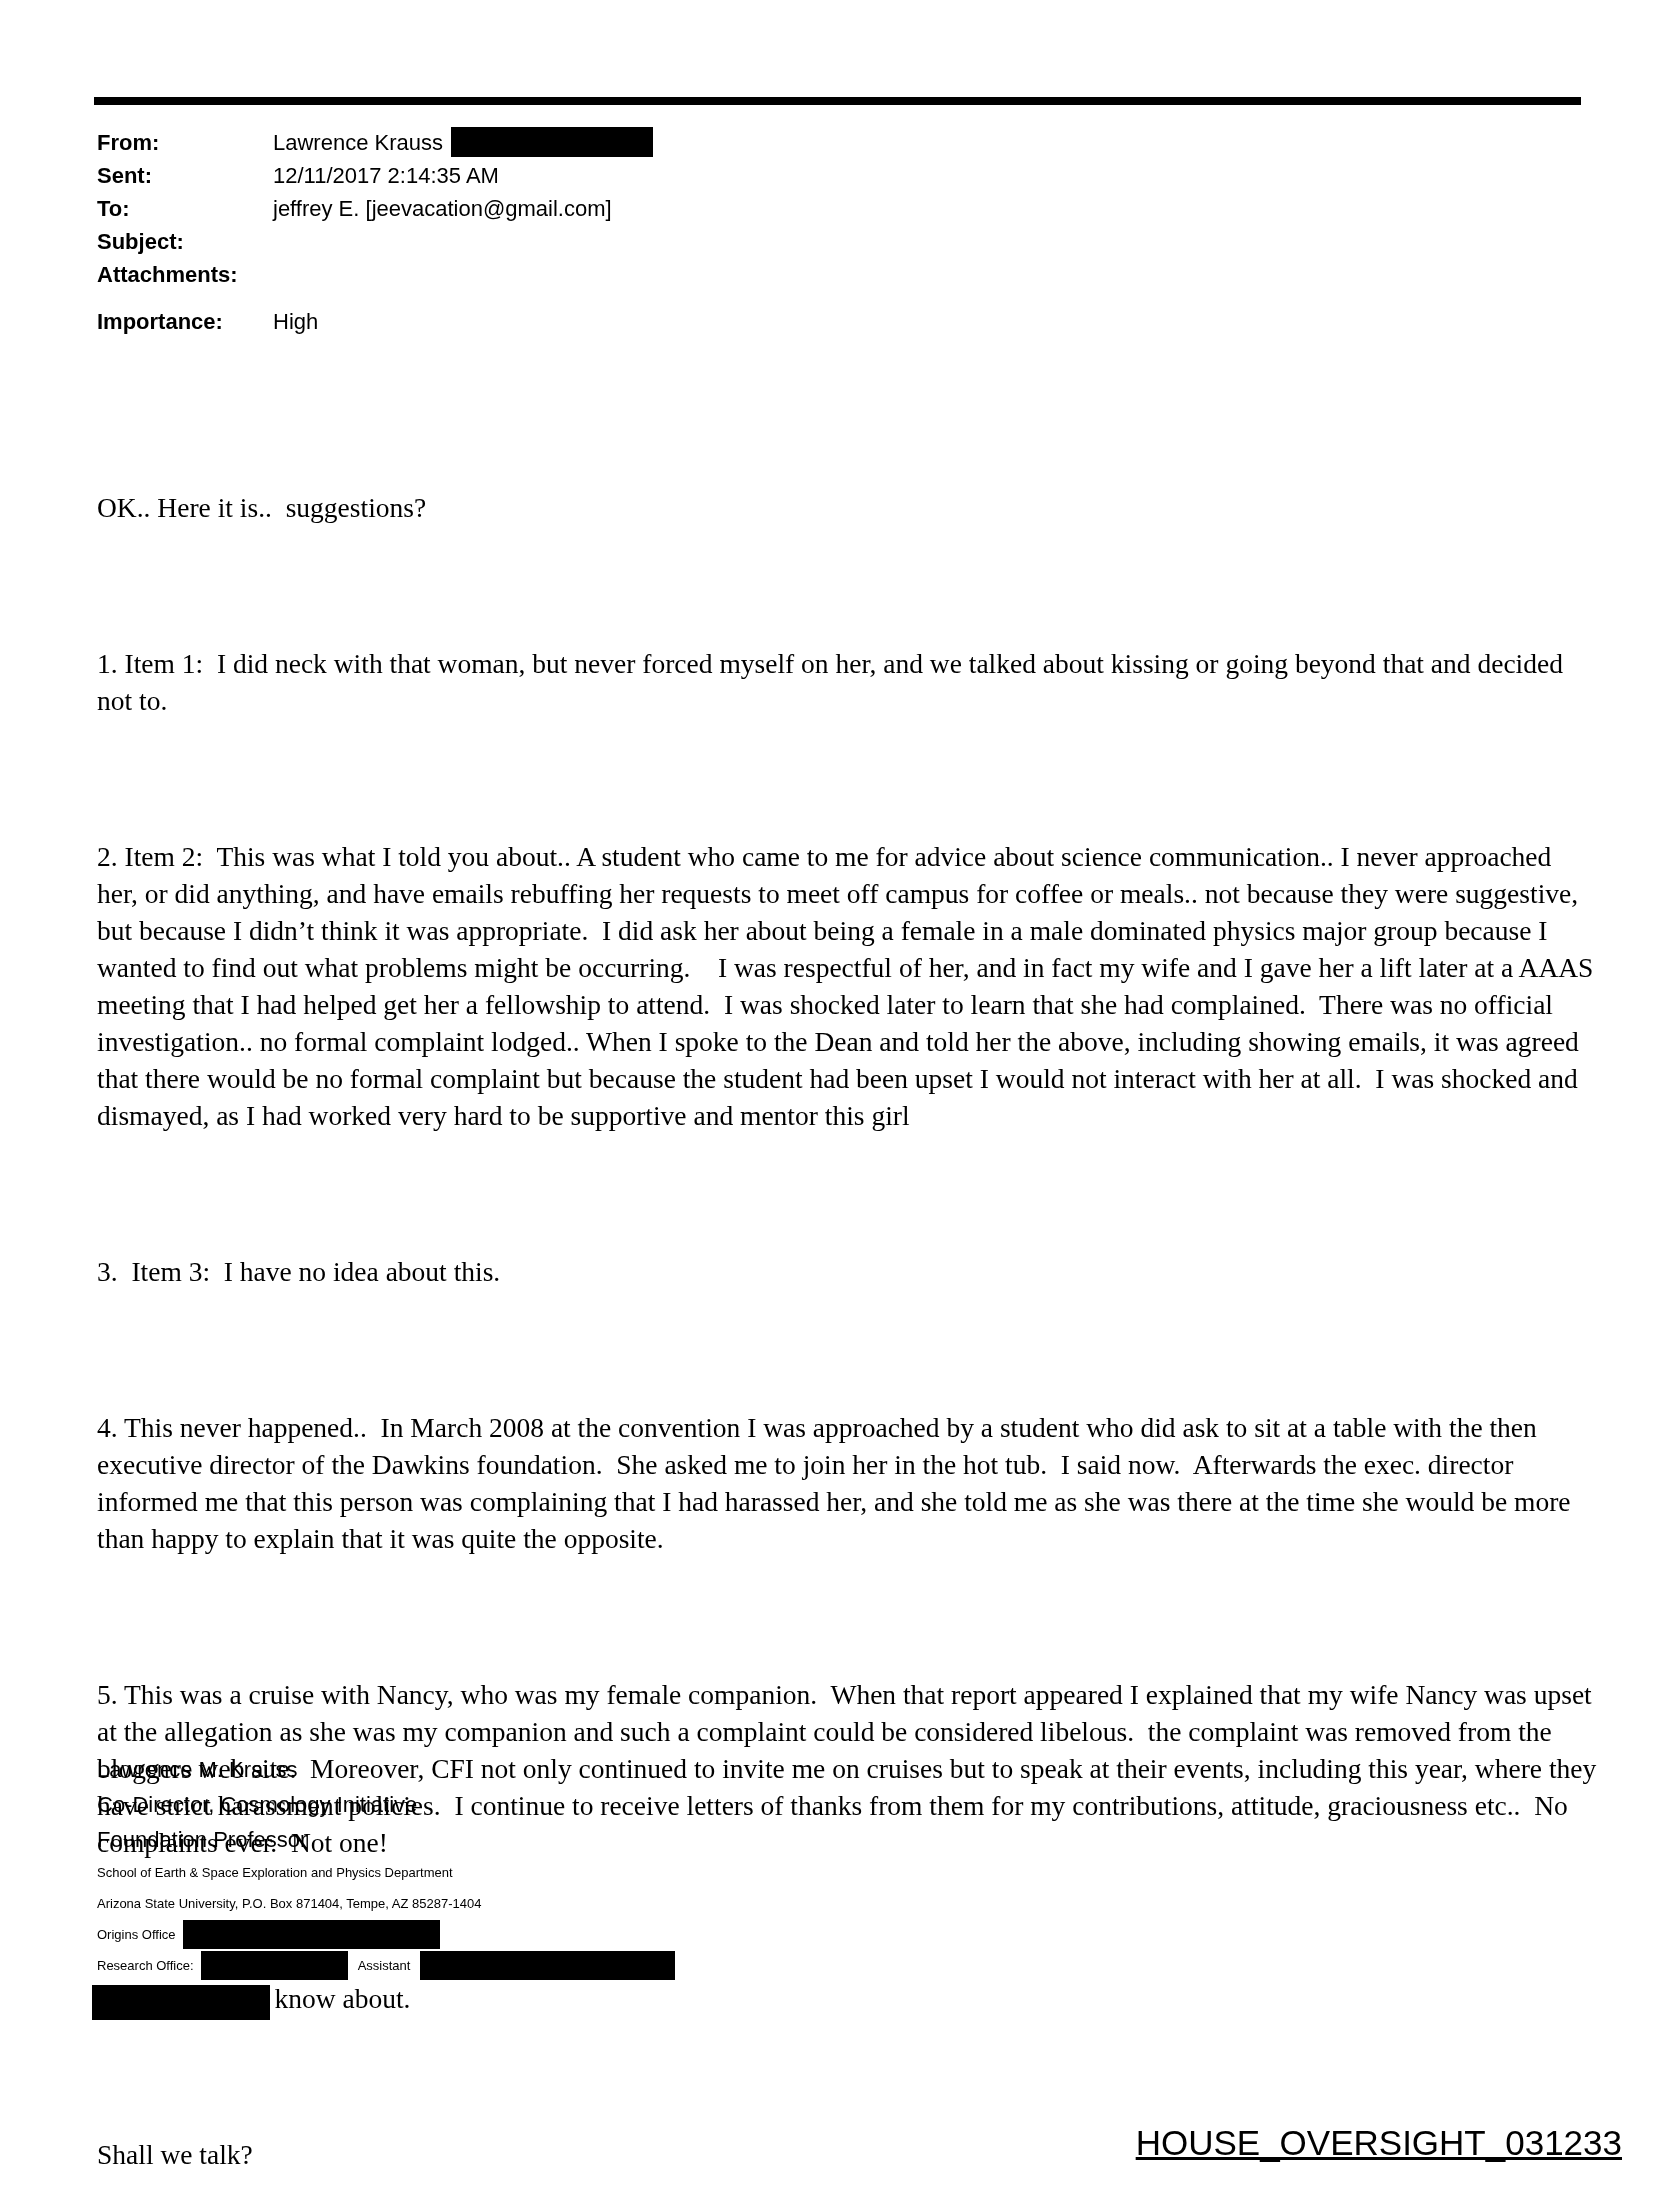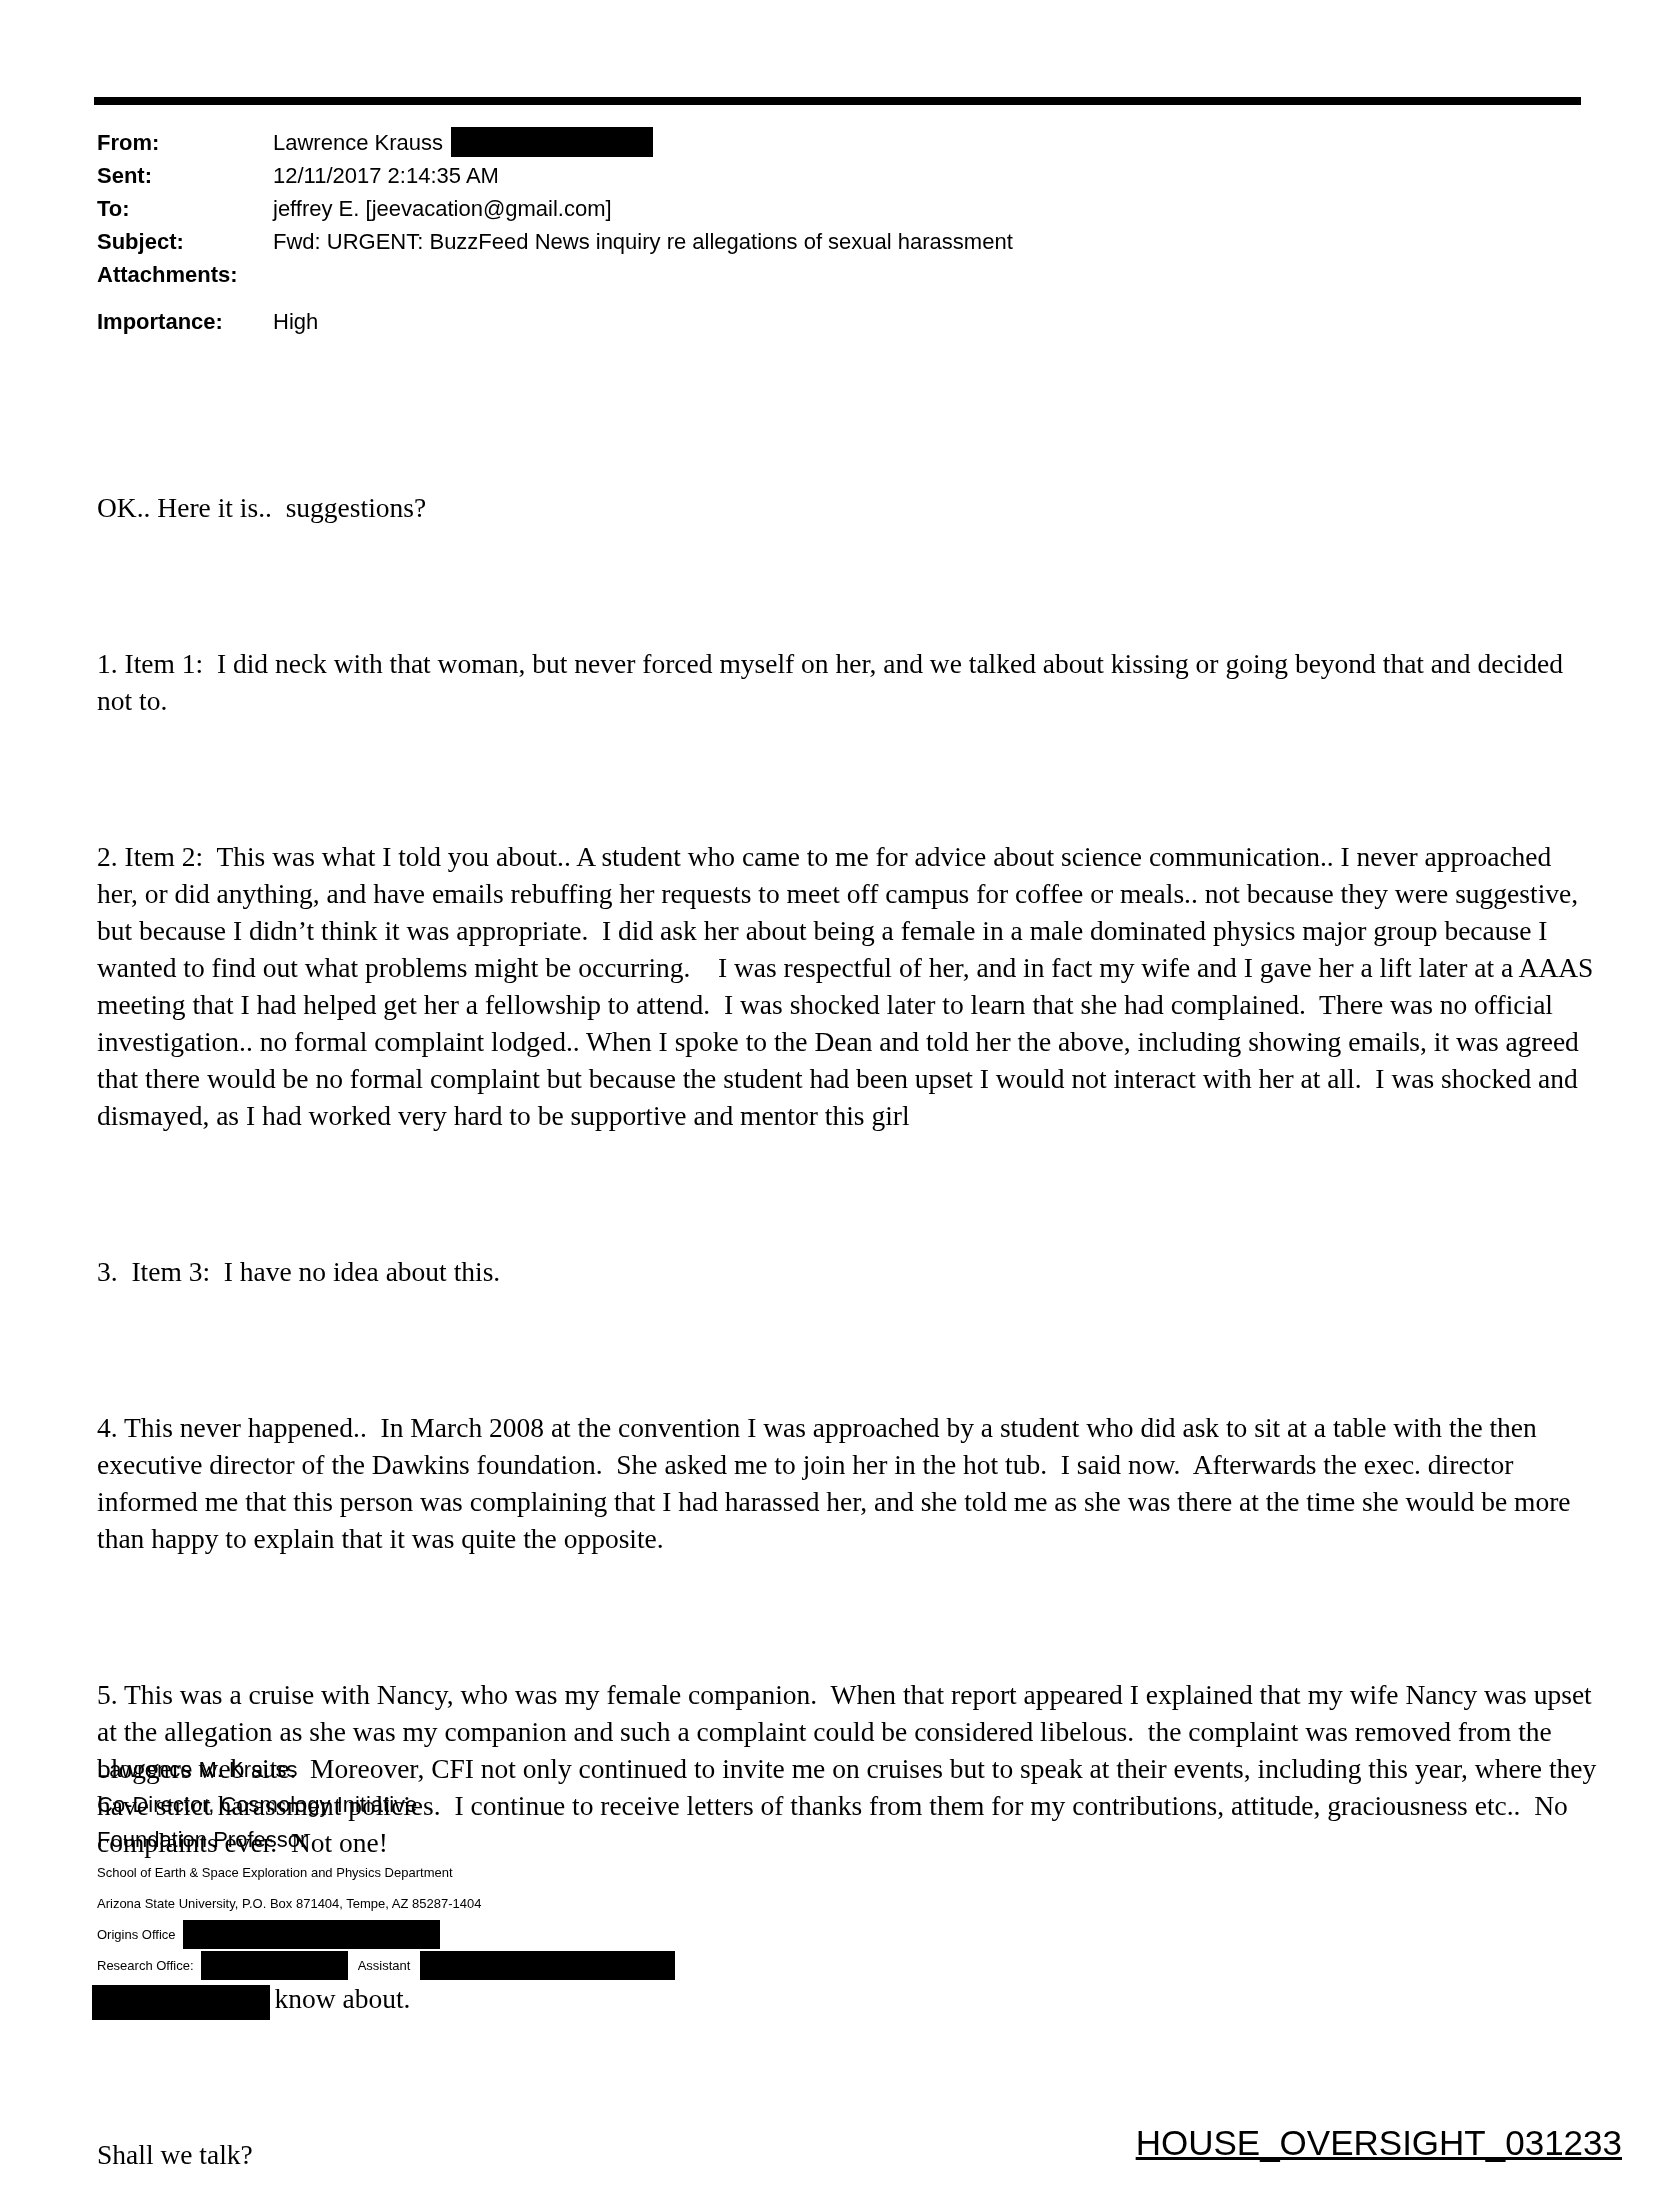--- a/index.html
+++ b/index.html
@@ -70,21 +70,20 @@
     <div class="hrow">
       <span class="hlabel">Sent:</span>
       <span class="hvalue">12/11/2017 2:14:35 AM</span>
     </div>
     <div class="hrow">
       <span class="hlabel">To:</span>
       <span class="hvalue">jeffrey E. [jeevacation@gmail.com]</span>
     </div>
     <div class="hrow">
       <span class="hlabel">Subject:</span>
-      <span class="hvalue">Fwd: URGENT: BuzzFeed News inquiry re allegations of sexual harassment</span>
     </div>
     <div class="hrow">
       <span class="hlabel">Attachments:</span>
     </div>
     <div class="hrow importance">
       <span class="hlabel">Importance:</span>
       <span class="hvalue">High</span>
     </div>
   </div>
 

